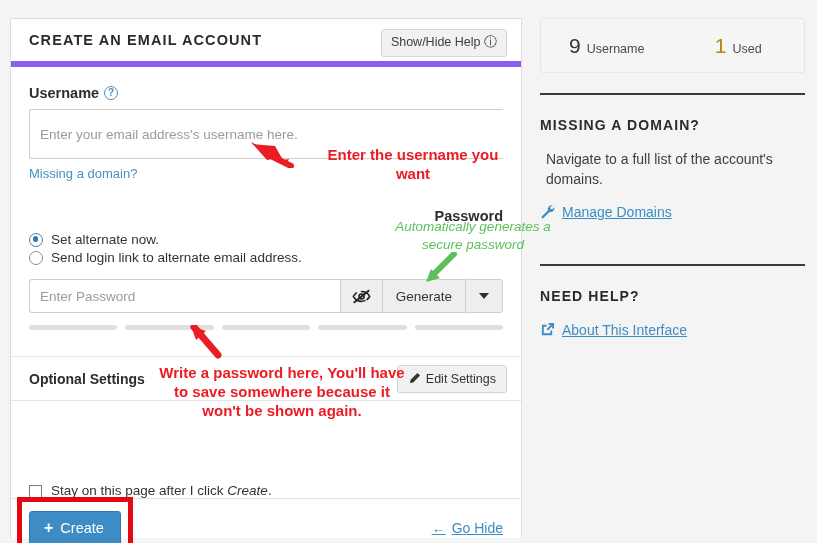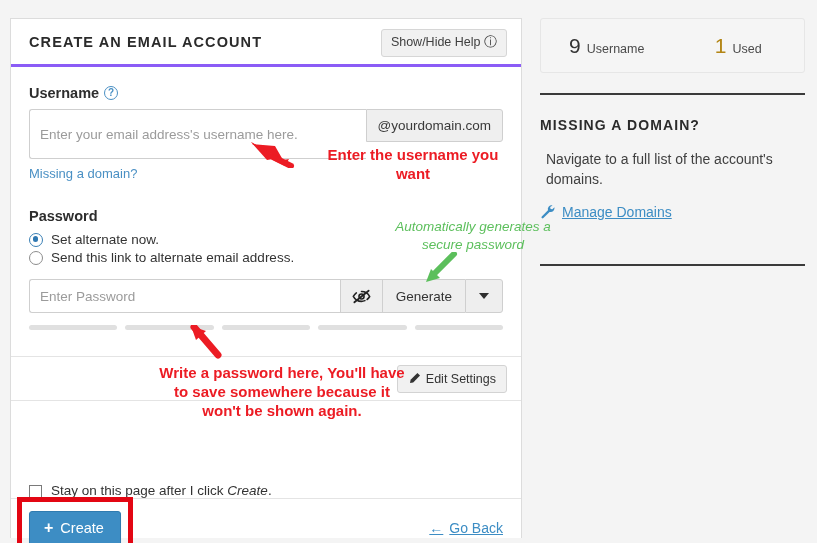--- a/index.html
+++ b/index.html
@@ -16,21 +16,21 @@
   .panel {
     position: absolute;
     left: 10px; top: 18px;
     width: 512px; height: 520px;
     background: #ffffff;
     border: 1px solid #dcdcdc;
     border-bottom: none;
   }
   .panel-header {
     height: 48px;
-    border-bottom: 3px solid #8b5cf6;
+    border-bottom: 6px solid #8b5cf6;
     display: flex; align-items: center;
     padding: 0 14px 0 18px;
     position: relative;
   }
   .panel-title {
     font-size: 14.5px;
     font-weight: bold;
     letter-spacing: 1.1px;
     color: #2b2b2b;
   }
@@ -93,20 +93,21 @@
     color: #3a3a3a;
     white-space: nowrap;
   }
 
   .link { color: #4a90c4; font-size: 13px; text-decoration: none; }
   .missing-domain { display:inline-block; margin-top: 7px; }
 
   .section-label {
     font-size: 14.5px; font-weight: bold; color: #2d2d2d;
     margin: 26px 0 8px 0;
+    text-align: right;
   }
 
   .radio-row { display: flex; align-items: center; gap: 8px; margin: 3px 0; font-size: 13.5px; color: #333; }
   .radio {
     width: 14px; height: 14px; border-radius: 50%;
     border: 1.6px solid #8d8d8d; background: #fff;
     position: relative; flex: none;
   }
   .radio.checked { border-color: #3a7fb5; }
   .radio.checked::after {
@@ -235,35 +236,34 @@
     <div class="panel-body">
 
       
       <div class="field-label">
         <span>Username</span>
         <span class="circ-q">?</span>
       </div>
 
       <div class="input-group">
         <input class="txt" type="text" placeholder="Enter your email address's username here." style="">
-        <div class="addon">@yourdomain.com</div>
       </div>
 
       <a class="link missing-domain" href="#">Missing a domain?</a>
 
       
       <div class="section-label">Password</div>
 
       <div class="radio-row">
         <span class="radio checked"></span>
         <span>Set alternate now.</span>
       </div>
       <div class="radio-row">
         <span class="radio"></span>
-        <span>Send this link to alternate email address.</span>
+        <span>Send login link to alternate email address.</span>
       </div>
 
       <div class="pw-group">
         <input class="txt" type="text" placeholder="Enter Password" style="">
         <div class="btn-seg eye">
           <svg width="19" height="15" viewBox="0 0 20 16">
             <path d="M10 2.6c4 0 7.3 2.7 8.7 5.4-0.6 1.1-1.5 2.3-2.7 3.2" fill="none" stroke="#222" stroke-width="1.7" stroke-linecap="round"></path>
             <path d="M13.6 12.4c-1.1 0.5-2.3 0.8-3.6 0.8-4 0-7.3-2.7-8.7-5.4 0.7-1.3 1.8-2.7 3.2-3.7" fill="none" stroke="#222" stroke-width="1.7" stroke-linecap="round"></path>
             <circle cx="10" cy="8" r="2.7" fill="none" stroke="#222" stroke-width="1.7"></circle>
             <path d="M2.4 14.2L17.6 1.8" stroke="#222" stroke-width="1.9" stroke-linecap="round"></path>
@@ -280,20 +280,21 @@
       <div class="strength">
         <span></span>
         <span></span>
         <span></span>
         <span></span>
         <span></span>
       </div>
     </div>
 
     <div class="optional-row">
+      <span class="optional-label">Optional Settings</span>
       <div class="edit-settings">
         <span>
           <svg width="13" height="13" viewBox="0 0 16 16">
             <path d="M11.6 1.2l3.2 3.2-8.4 8.4-3.9 0.7 0.7-3.9z" fill="#333"></path>
           </svg>
         </span>
         <span>Edit Settings</span>
       </div>
     </div>
 
@@ -307,21 +308,21 @@
     <div class="footer-row">
       <div style="position:relative;">
         <div class="create-btn">
           <span class="plus">+</span>
           <span>Create</span>
         </div>
         <div class="highlight-box"></div>
       </div>
       <a class="go-back" href="#">
         <span>←</span>
-        <span>Go Back</span>
+        <span>Go Hide</span>
       </a>
     </div>
   </div>
 
   <div class="sidebar">
 
     <div class="counts">
       <div class="count-cell">
         <span class="count-num avail">9</span>
         <span class="count-lbl">Username</span>
@@ -342,20 +343,32 @@
           <svg width="15" height="15" viewBox="0 0 16 16">
             <path d="M13.4 1.5a4.1 4.1 0 0 0-4.9 5.2L1.9 13.3a1.2 1.2 0 0 0 1.7 1.7l6.6-6.6a4.1 4.1 0 0 0 5.2-4.9l-2.2 2.2-1.9-0.5-0.5-1.9z" fill="#3d8dc4"></path>
           </svg>
         </span>
         <span>Manage Domains</span>
       </a>
     </div>
 
     <div class="rule" style="margin-top:44px;"></div>
 
+    <div>
+      <div class="side-head">NEED HELP?</div>
+      <a class="side-link" style="margin-top:18px;" href="#">
+        <span>
+          <svg width="15" height="15" viewBox="0 0 16 16">
+            <path d="M2 3h5v2H4v7h7V9h2v5H2z" fill="#3d8dc4"></path>
+            <path d="M9 1h6v6h-2V4.4L8.4 9 7 7.6 11.6 3H9z" fill="#3d8dc4"></path>
+          </svg>
+        </span>
+        <span>About This Interface</span>
+      </a>
+    </div>
   </div>
 
   <div class="anno" style="left:249px; top:138px;">
     <svg width="62" height="30" viewBox="0 0 62 30">
       <path d="M3 6 L30 20 L24 22 L36 28 L40 21 L34 22 L26 8 Z" fill="#ec1c24"></path>
       <path d="M2 4 L28 19 L20 21 Z" fill="#ec1c24"></path>
       <path d="M24 19 L42 28" stroke="#ec1c24" stroke-width="6" stroke-linecap="round"></path>
       <path d="M2 4 L30 20 L18 22 Z" fill="#ec1c24"></path>
     </svg>
   </div>

